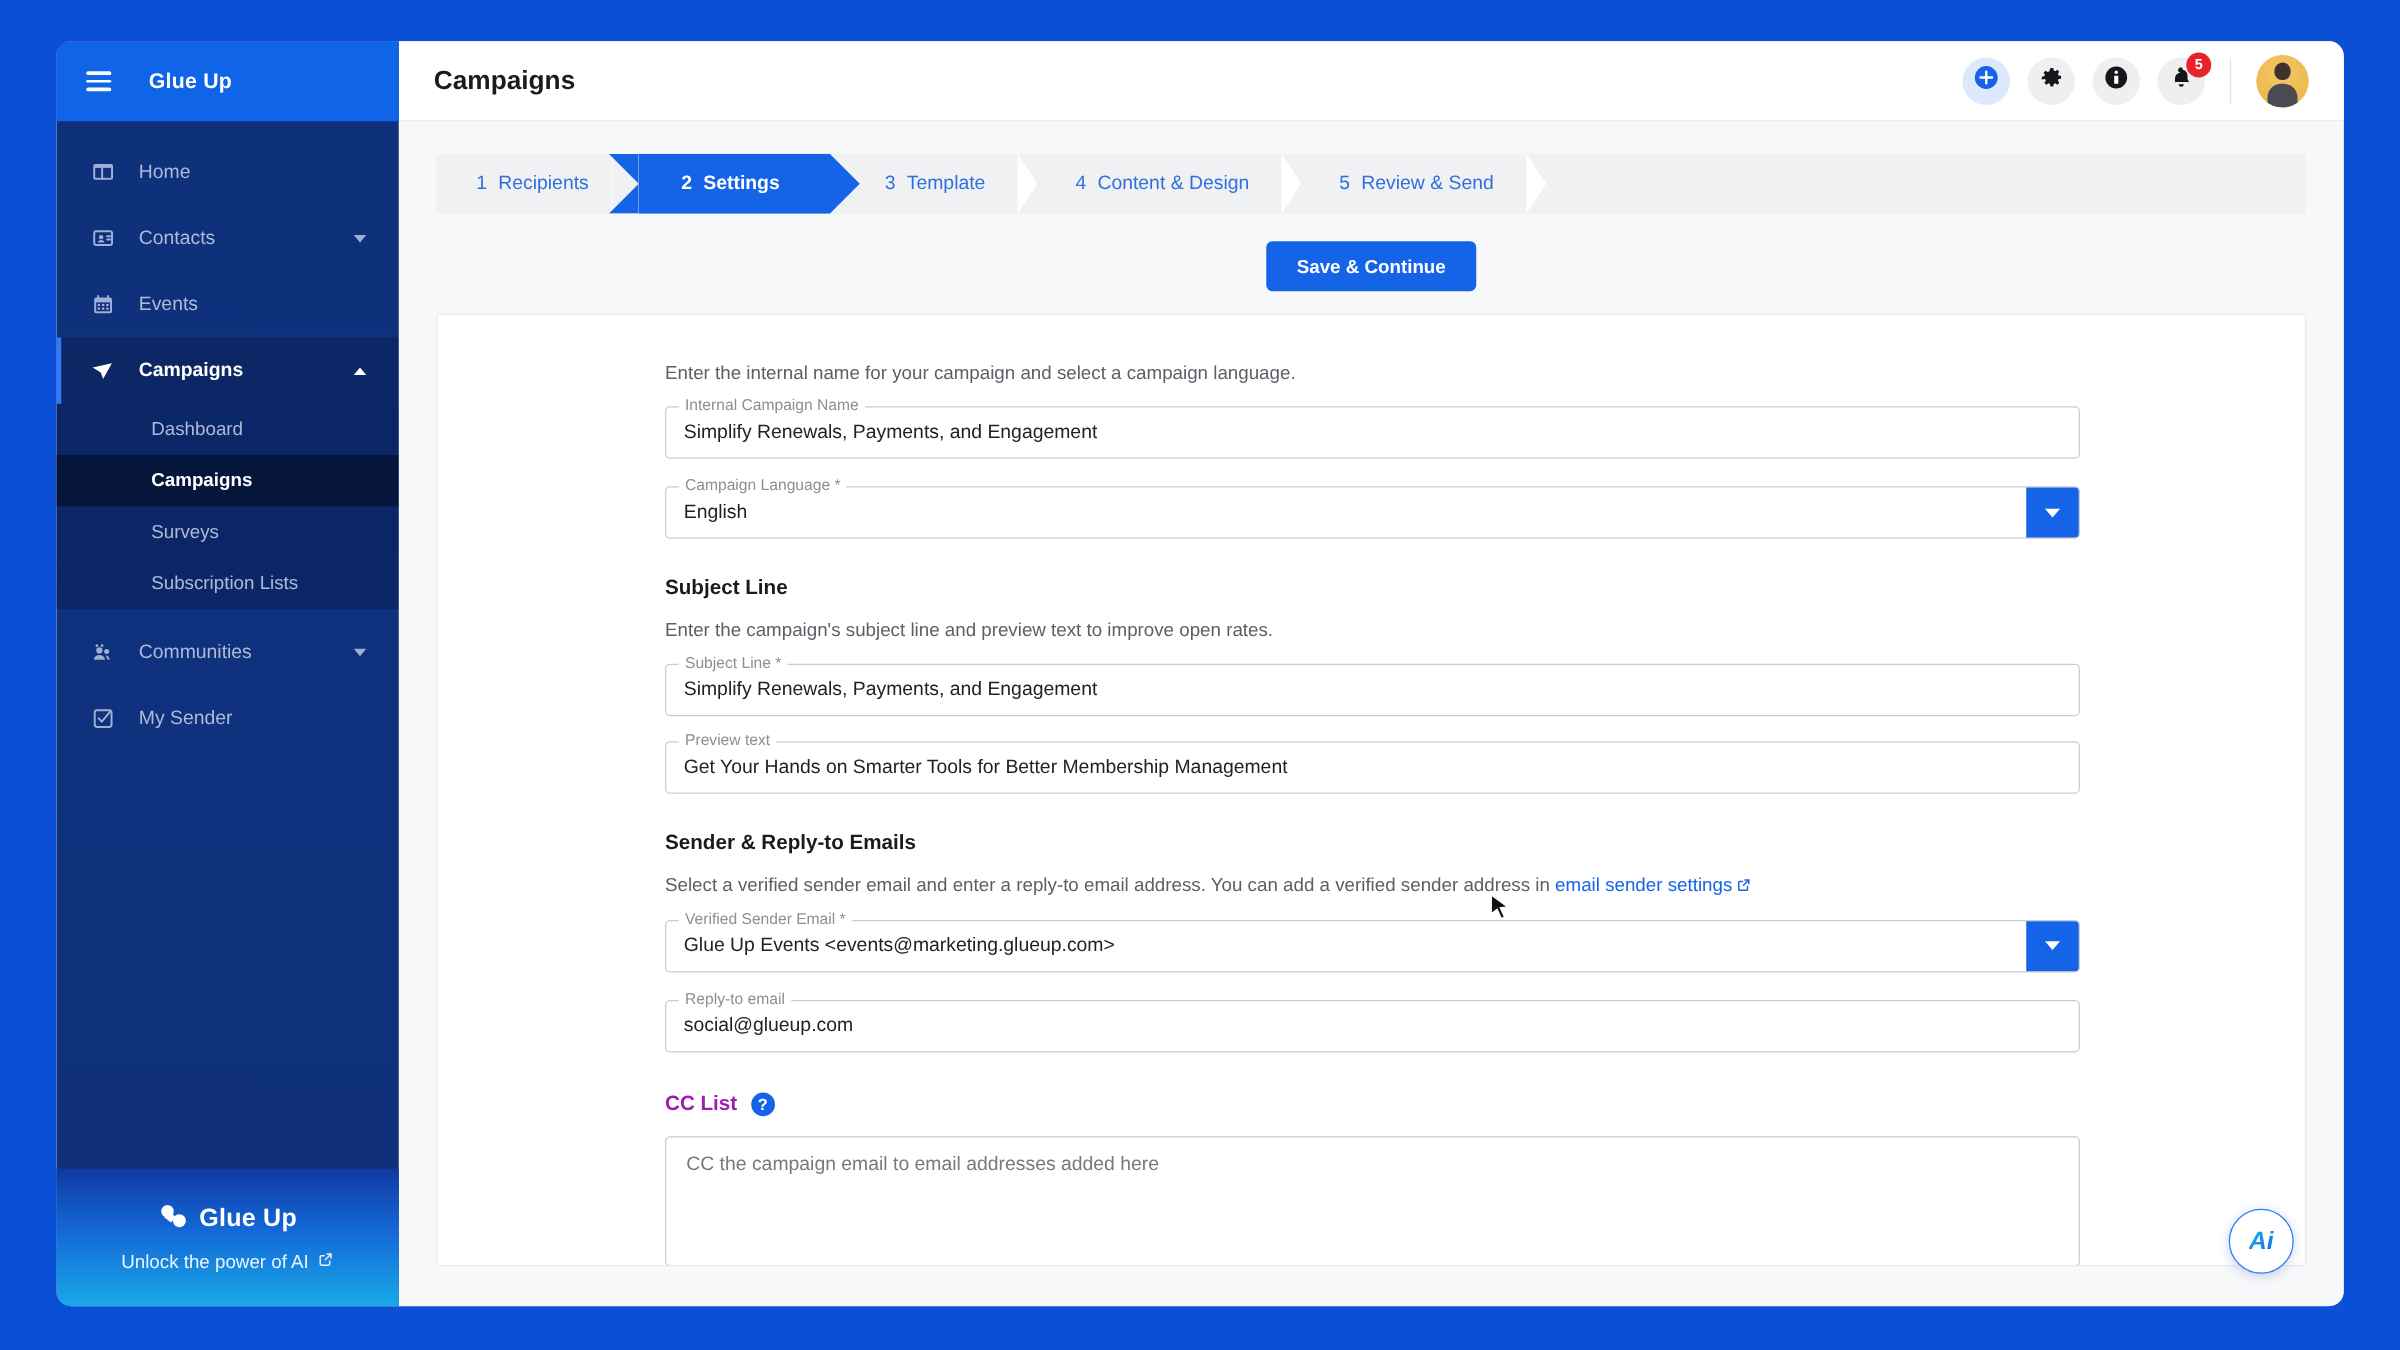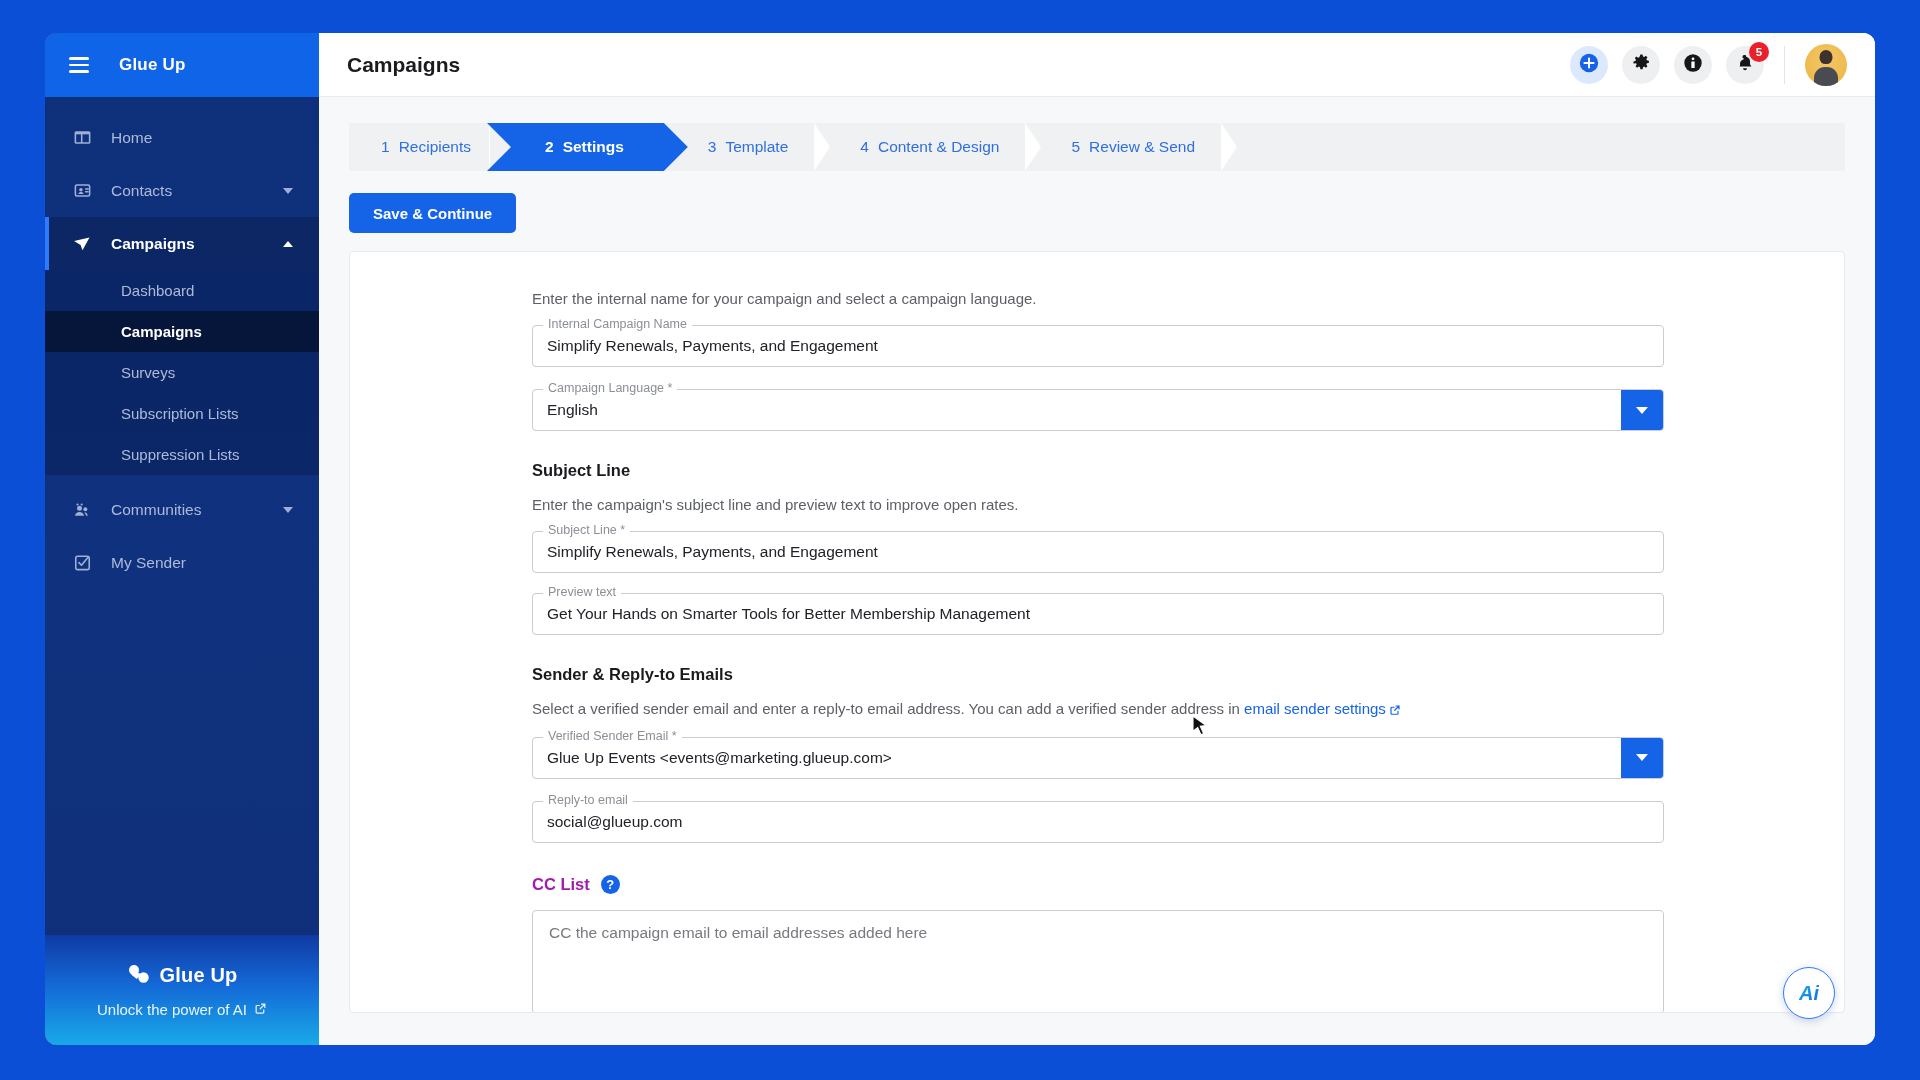--- a/index.html
+++ b/index.html
@@ -165,21 +165,21 @@
     clip-path: polygon(0 0, 100% 50%, 0 100%);
     z-index:3;
   }
   .step.active::before {
     content:""; position:absolute; left:-24px; top:0; height:100%; width:24px;
     background:#1564e8;
     clip-path: polygon(0 0, 100% 0, 100% 100%, 0 100%, 100% 50%);
     z-index:3;
   }
 
-  #action-row { display:flex; justify-content:flex-start; margin-top:22px; }
+  #action-row { display:flex; justify-content:center; margin-top:22px; }
   #save-continue {
     background:#1564e8; color:#fff; border:none; border-radius:5px;
     height:40px; padding: 0 24px; font-size:15px; font-weight:700; cursor:pointer;
     font-family:"Liberation Sans", sans-serif;
   }
 
   
   #form-card {
     margin-top:18px;
     background:#fff;
@@ -289,20 +289,37 @@
             <rect x="3" y="5" width="18" height="14" rx="2"></rect>
             <circle cx="10" cy="11" r="2.2" fill="#9fb0d4" stroke="none"></circle>
             <path d="M6.5 16.5c.6-1.8 2-2.6 3.5-2.6s2.9.8 3.5 2.6" fill="#9fb0d4" stroke="none"></path>
             <path d="M16 10h3M16 13.5h3" stroke-linecap="round"></path>
           </svg>
         </span>
         <span>Contacts</span>
         <i class="nav-caret"></i>
       </div>
 
+      <div class="nav-item">
+        <span class="ic">
+          <svg width="19" height="19" viewBox="0 0 24 24" fill="#9fb0d4">
+            <rect x="3" y="5" width="18" height="16" rx="2"></rect>
+            <rect x="5" y="10" width="14" height="9" fill="#10317d"></rect>
+            <rect x="6.5" y="11.5" width="2.4" height="2.2" fill="#9fb0d4"></rect>
+            <rect x="10.8" y="11.5" width="2.4" height="2.2" fill="#9fb0d4"></rect>
+            <rect x="15.1" y="11.5" width="2.4" height="2.2" fill="#9fb0d4"></rect>
+            <rect x="6.5" y="15.2" width="2.4" height="2.2" fill="#9fb0d4"></rect>
+            <rect x="10.8" y="15.2" width="2.4" height="2.2" fill="#9fb0d4"></rect>
+            <rect x="15.1" y="15.2" width="2.4" height="2.2" fill="#9fb0d4"></rect>
+            <rect x="6" y="2.6" width="2" height="4" rx="1"></rect>
+            <rect x="16" y="2.6" width="2" height="4" rx="1"></rect>
+          </svg>
+        </span>
+        <span>Events</span>
+      </div>
 
       <div class="nav-item active">
         <span class="ic">
           <svg width="20" height="20" viewBox="0 0 24 24" fill="#ffffff">
             <path d="M2.5 8.5L21 4.2 12.6 19.4l-2.3-6.1-7.8-4.8z"></path>
           </svg>
         </span>
         <span>Campaigns</span>
         <i class="nav-caret up"></i>
       </div>
@@ -312,23 +329,20 @@
           <span>Dashboard</span>
         </div>
         <div class="sub-item active">
           <span>Campaigns</span>
         </div>
         <div class="sub-item">
           <span>Surveys</span>
         </div>
         <div class="sub-item">
           <span>Subscription Lists</span>
-        </div>
-        <div class="sub-item">
-          <span>Suppression Lists</span>
         </div>
       </div>
 
       <div class="nav-item" style="margin-top:8px;">
         <span class="ic">
           <svg width="20" height="20" viewBox="0 0 24 24" fill="#9fb0d4">
             <circle cx="9" cy="10" r="3"></circle>
             <circle cx="16" cy="11" r="2.4"></circle>
             <path d="M3.5 19c.4-3 2.7-4.6 5.5-4.6s5.1 1.6 5.5 4.6z"></path>
             <path d="M15 14.6c2.1.2 3.6 1.6 3.9 4.4H17z"></path>

